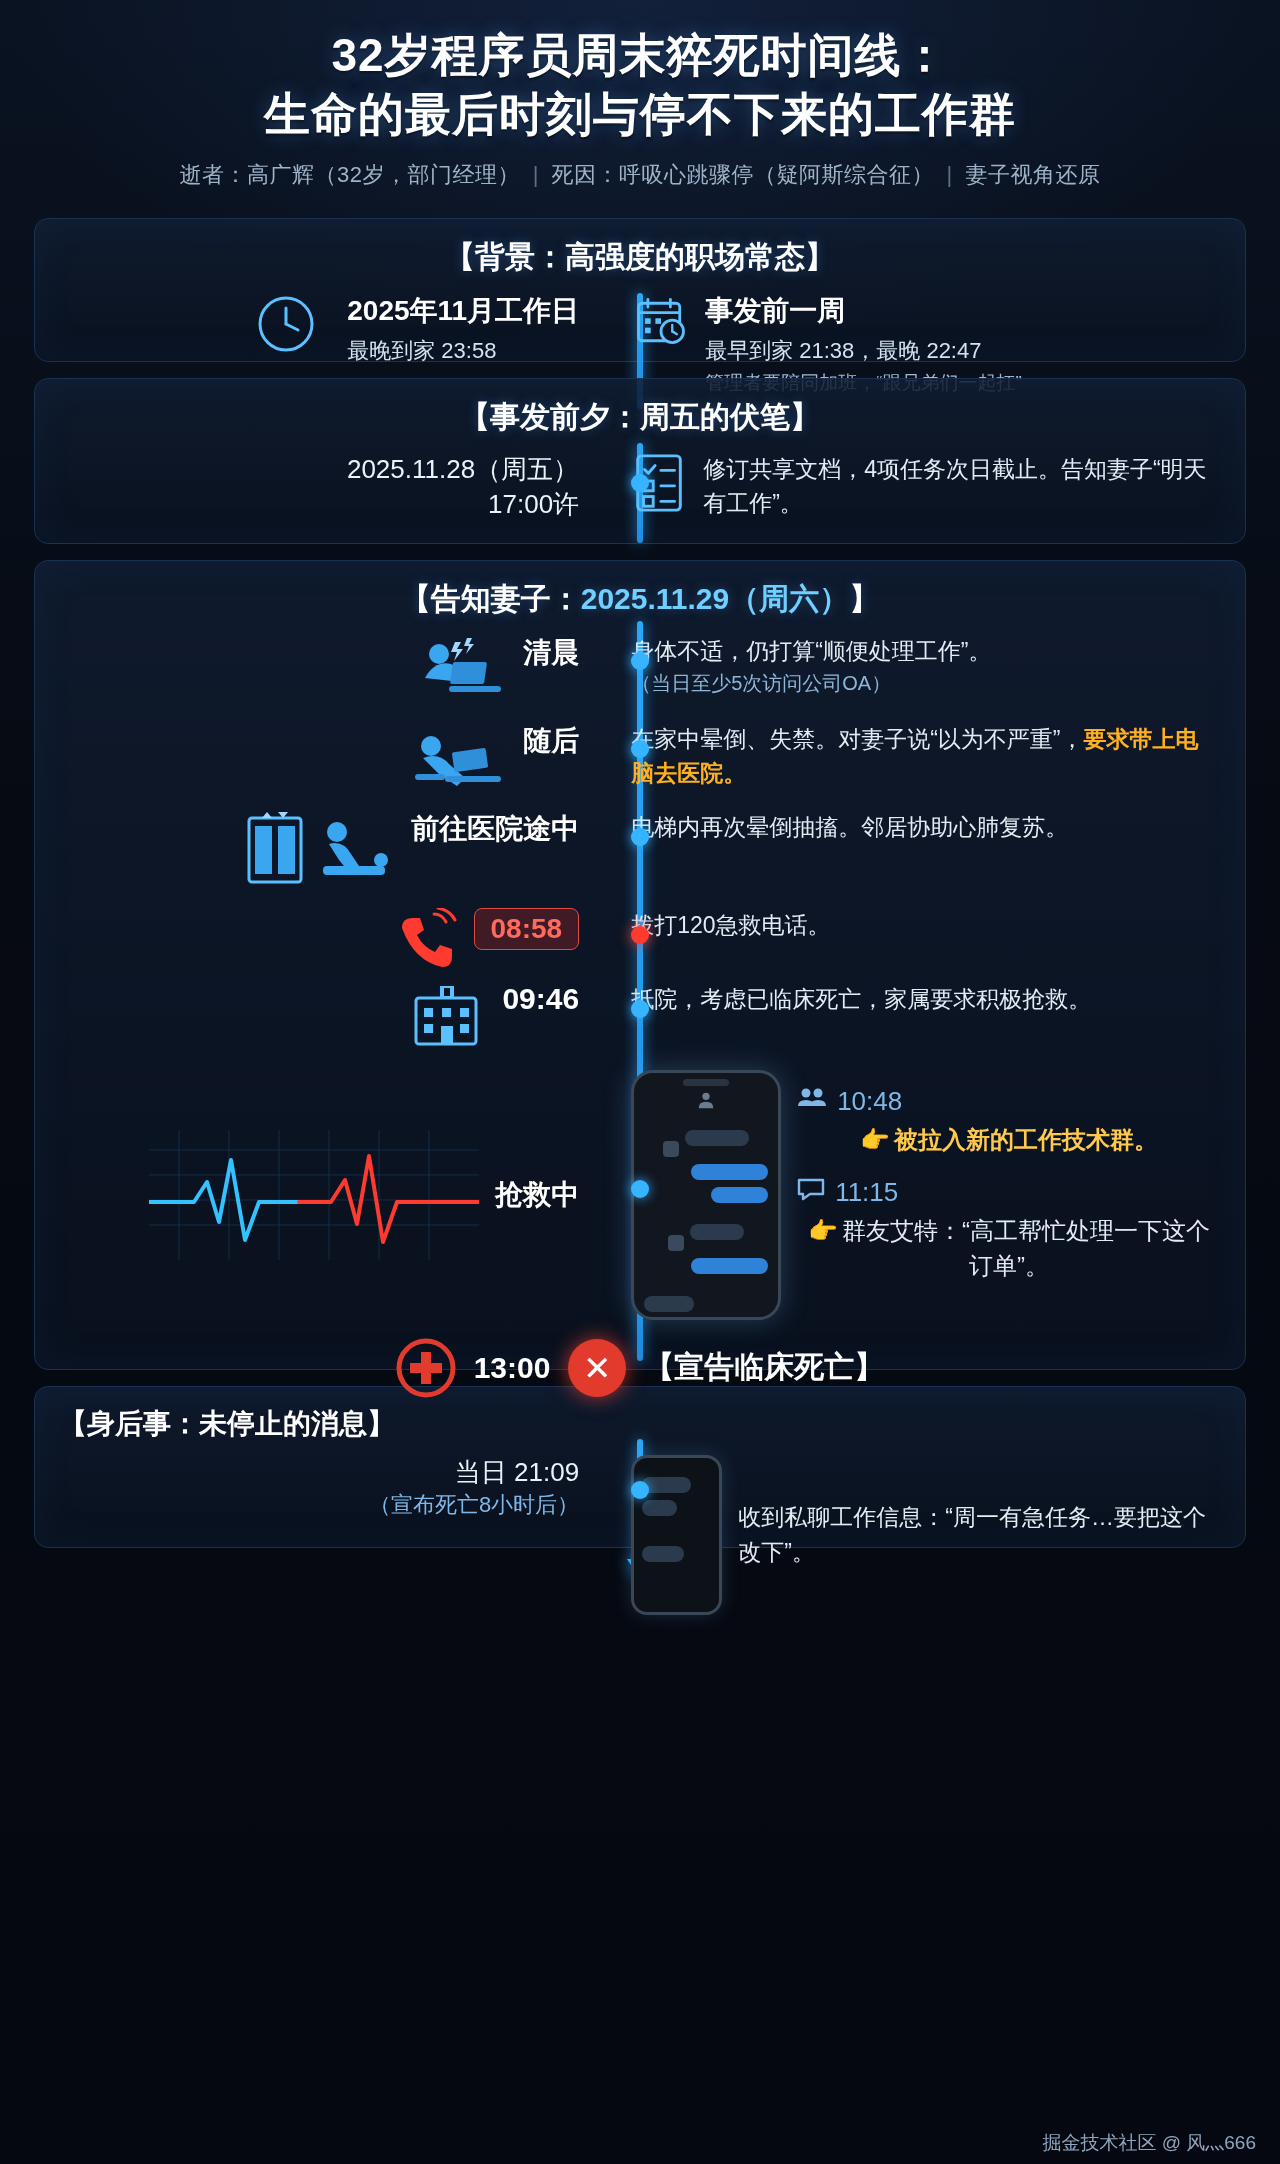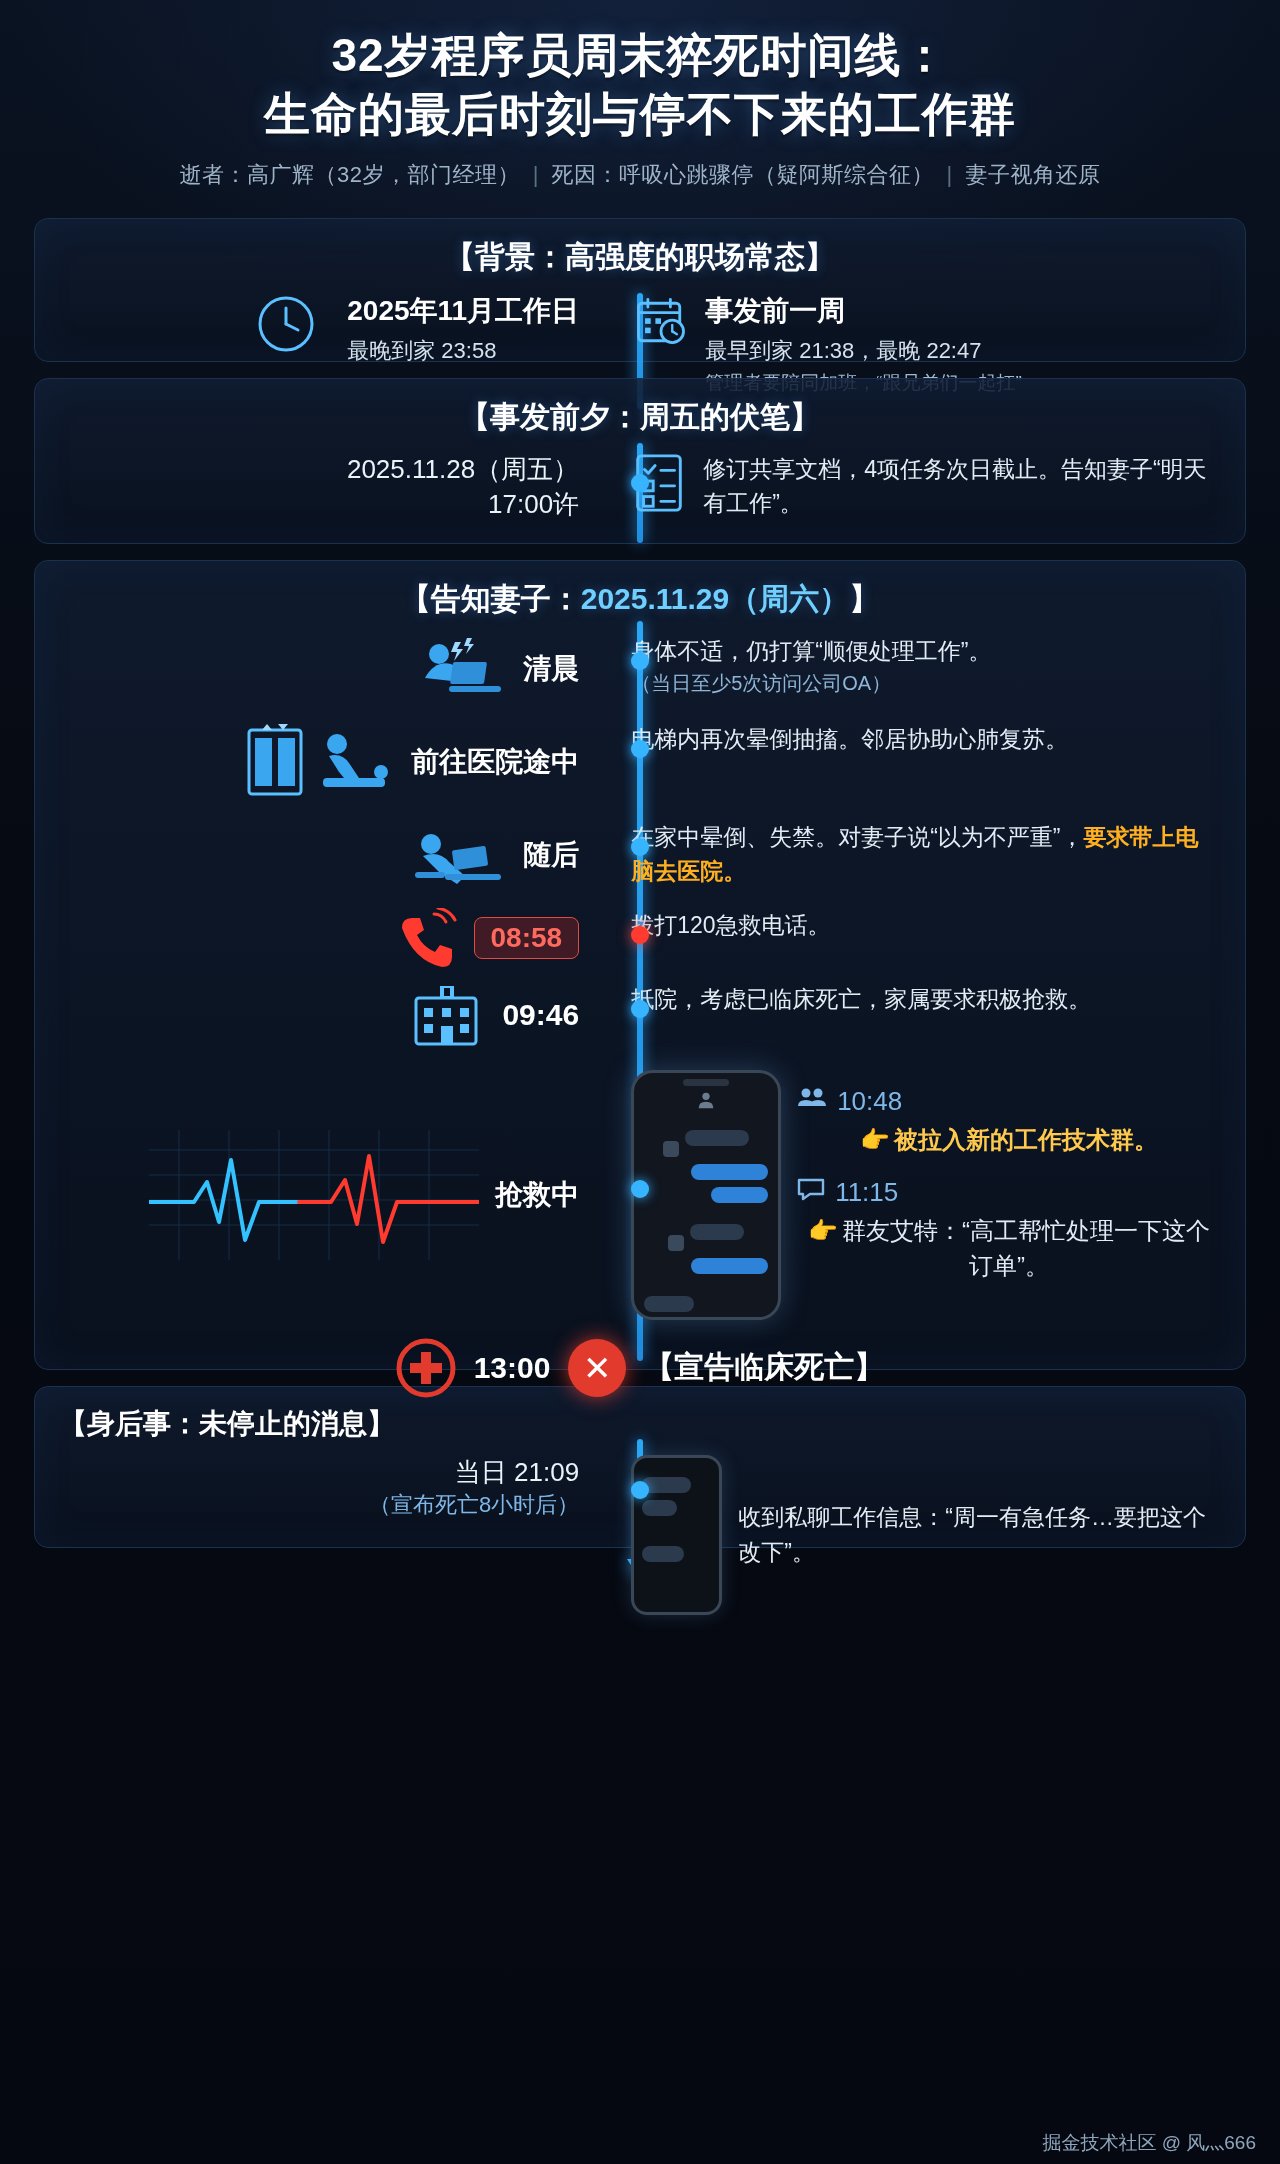--- a/index.html
+++ b/index.html
@@ -86,21 +86,21 @@
     position: relative;
     display: flex;
     align-items: flex-start;
     min-height: 60px;
     margin: 10px 0;
     z-index: 2;
   }
   .col-left {
     width: 47%;
     display: flex;
-    align-items: center;
+    align-items: flex-start;
     justify-content: flex-end;
     gap: 16px;
     padding-right: 26px;
     text-align: right;
   }
   .col-right {
     width: 53%;
     display: flex;
     align-items: flex-start;
     gap: 16px;
@@ -358,57 +358,57 @@
         <div>身体不适，仍打算“顺便处理工作”。</div>
         <div class="note">（当日至少5次访问公司OA）</div>
       </div>
     </div>
   </div>
 
   <div class="row" style="margin-top:18px;">
     <div class="dot"></div>
     <div class="col-left">
       <span class="icon">
+        <svg width="110" height="70" viewBox="0 0 110 70">
+          <circle cx="34" cy="24" r="10" fill="#3aa6f0"></circle>
+          <path d="M26 36 q16 -6 26 6 l16 14 -8 8 -18 -12 z" fill="#3aa6f0"></path>
+          <rect x="56" y="28" width="34" height="20" rx="2" fill="#2f8fd8" transform="rotate(-8 73 38)"></rect>
+          <rect x="48" y="54" width="56" height="6" rx="3" fill="#2f8fd8"></rect>
+          <rect x="18" y="52" width="30" height="6" rx="3" fill="#2f8fd8"></rect>
+        </svg>
+      </span>
+      <div class="lbl-time">随后</div>
+    </div>
+    <div class="col-right">
+      <div class="desc">
+        <span>在家中晕倒、失禁。对妻子说“以为不严重”，</span><span class="warn">要求带上电脑去医院。</span>
+      </div>
+    </div>
+  </div>
+
+  <div class="row" style="margin-top:18px;">
+    <div class="dot"></div>
+    <div class="col-left">
+      <span class="icon">
         <svg width="150" height="80" viewBox="0 0 150 80">
           <rect x="4" y="8" width="52" height="64" rx="3" fill="none" stroke="#5bc0ff" stroke-width="3"></rect>
           <rect x="10" y="16" width="17" height="48" fill="#3aa6f0"></rect>
           <rect x="33" y="16" width="17" height="48" fill="#3aa6f0"></rect>
           <path d="M22 2 l5 6 -10 0 z" fill="#9fd8ff"></path>
           <path d="M38 8 l-5 -6 10 0 z" fill="#9fd8ff" transform="translate(0,0)"></path>
           <circle cx="92" cy="22" r="10" fill="#3aa6f0"></circle>
           <path d="M84 34 q14 -4 22 10 l8 12 -10 6 -10 -12 z" fill="#3aa6f0"></path>
           <rect x="78" y="56" width="62" height="9" rx="4" fill="#3aa6f0"></rect>
           <circle cx="136" cy="50" r="7" fill="#3aa6f0"></circle>
         </svg>
       </span>
       <div class="lbl-time">前往医院途中</div>
     </div>
     <div class="col-right">
       <div class="desc">电梯内再次晕倒抽搐。邻居协助心肺复苏。</div>
-    </div>
-  </div>
-
-  <div class="row" style="margin-top:18px;">
-    <div class="dot"></div>
-    <div class="col-left">
-      <span class="icon">
-        <svg width="110" height="70" viewBox="0 0 110 70">
-          <circle cx="34" cy="24" r="10" fill="#3aa6f0"></circle>
-          <path d="M26 36 q16 -6 26 6 l16 14 -8 8 -18 -12 z" fill="#3aa6f0"></path>
-          <rect x="56" y="28" width="34" height="20" rx="2" fill="#2f8fd8" transform="rotate(-8 73 38)"></rect>
-          <rect x="48" y="54" width="56" height="6" rx="3" fill="#2f8fd8"></rect>
-          <rect x="18" y="52" width="30" height="6" rx="3" fill="#2f8fd8"></rect>
-        </svg>
-      </span>
-      <div class="lbl-time">随后</div>
-    </div>
-    <div class="col-right">
-      <div class="desc">
-        <span>在家中晕倒、失禁。对妻子说“以为不严重”，</span><span class="warn">要求带上电脑去医院。</span>
-      </div>
     </div>
   </div>
 
   <div class="row" style="margin-top:18px;">
     <div class="dot red"></div>
     <div class="col-left">
       <span class="icon">
         <svg width="70" height="60" viewBox="0 0 70 60">
           <path d="M14 20 q0 -10 10 -10 l8 0 4 12 -7 5 q6 12 18 17 l5 -7 12 4 0 8 q0 10 -10 10 -28 -6 -40 -39 z" fill="#ff3b30"></path>
           <path d="M46 6 q8 0 12 8" fill="none" stroke="#ff3b30" stroke-width="3" stroke-linecap="round"></path>

